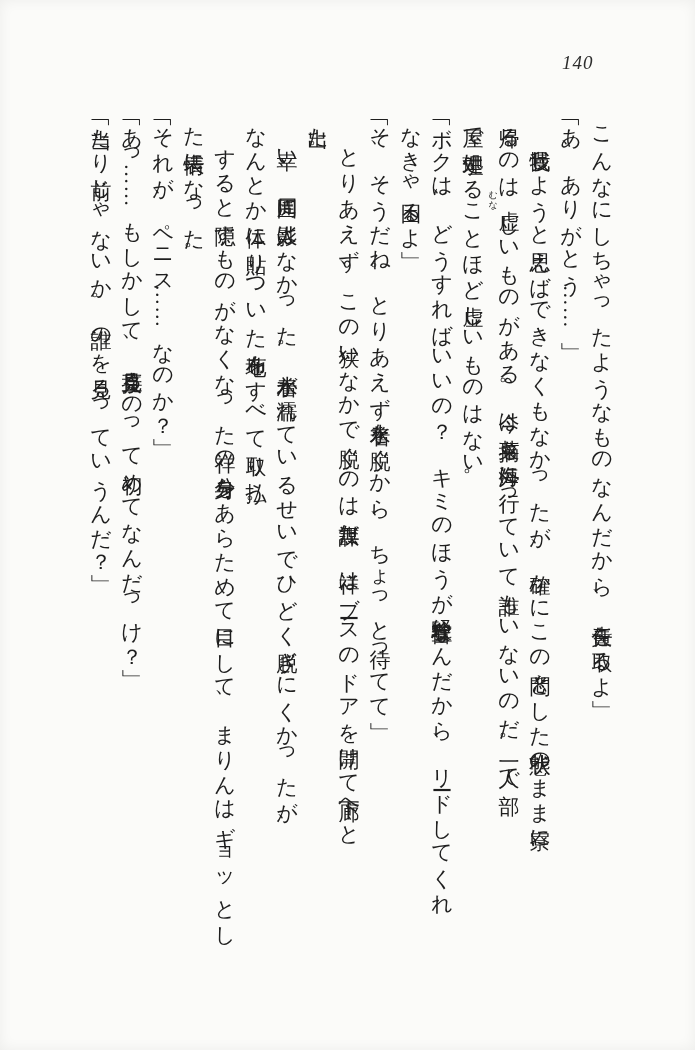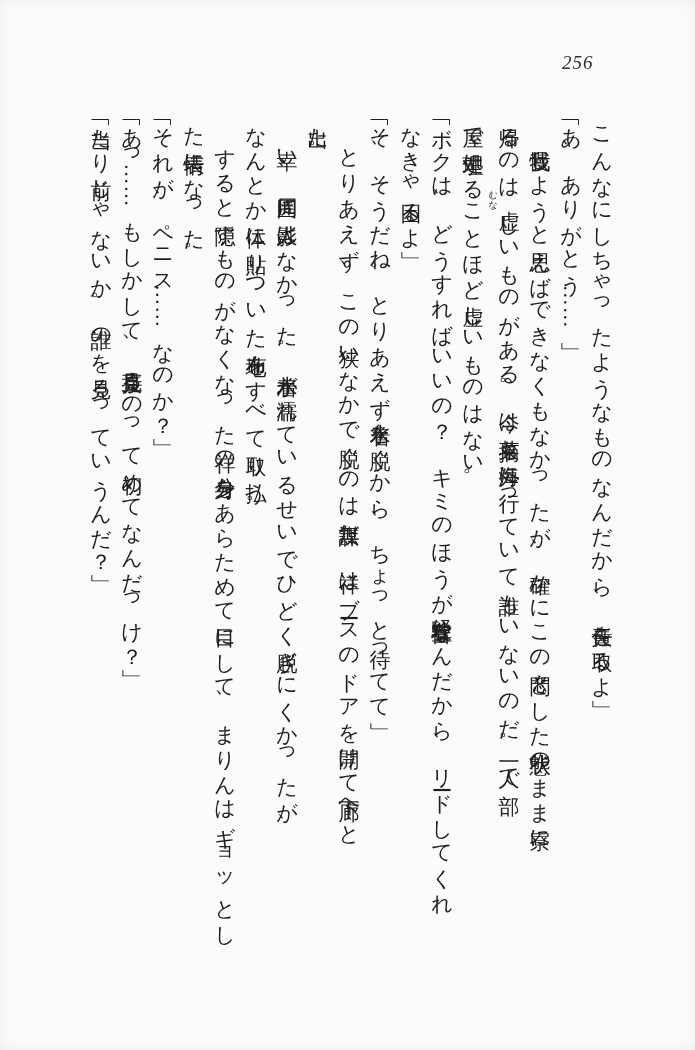--- a/index.html
+++ b/index.html
@@ -50,21 +50,21 @@
   rt {
     font-size: 9px;
     letter-spacing: 0;
     color: #2a2a2a;
   }
 </style>
 </head>
 <body>
 
 <div class="page">
-  <span class="page-number">256</span>
+  <span class="page-number">140</span>
   <div class="text-block">
       <div class="line">こんなにしちゃったようなものなんだから、責任を取るよ」</div>
       <div class="line">「あ、ありがとう……」</div>
       <div class="line indent">我慢しようと思えばできなくもなかったが、確かにこの悶々とした状態のまま寮に</div>
       <div class="line">帰るのは<ruby>虚<rt>むな</rt></ruby>しいものがある。今は菜摘も海外に行っていて誰もいないのだ。一人で部</div>
       <div class="line">屋で処理することほど虚しいものはない。</div>
       <div class="line">「ボクは、どうすればいいの？　キミのほうが経験豊富なんだから、リードしてくれ</div>
       <div class="line">なきゃ困るよ」</div>
       <div class="line">「そ、そうだね。とりあえず水着を脱ぐから、ちょっと待ってて」</div>
       <div class="line indent">とりあえず、この狭いなかで脱ぐのは無謀だ。祥はブースのドアを開けて廊下へと</div>

